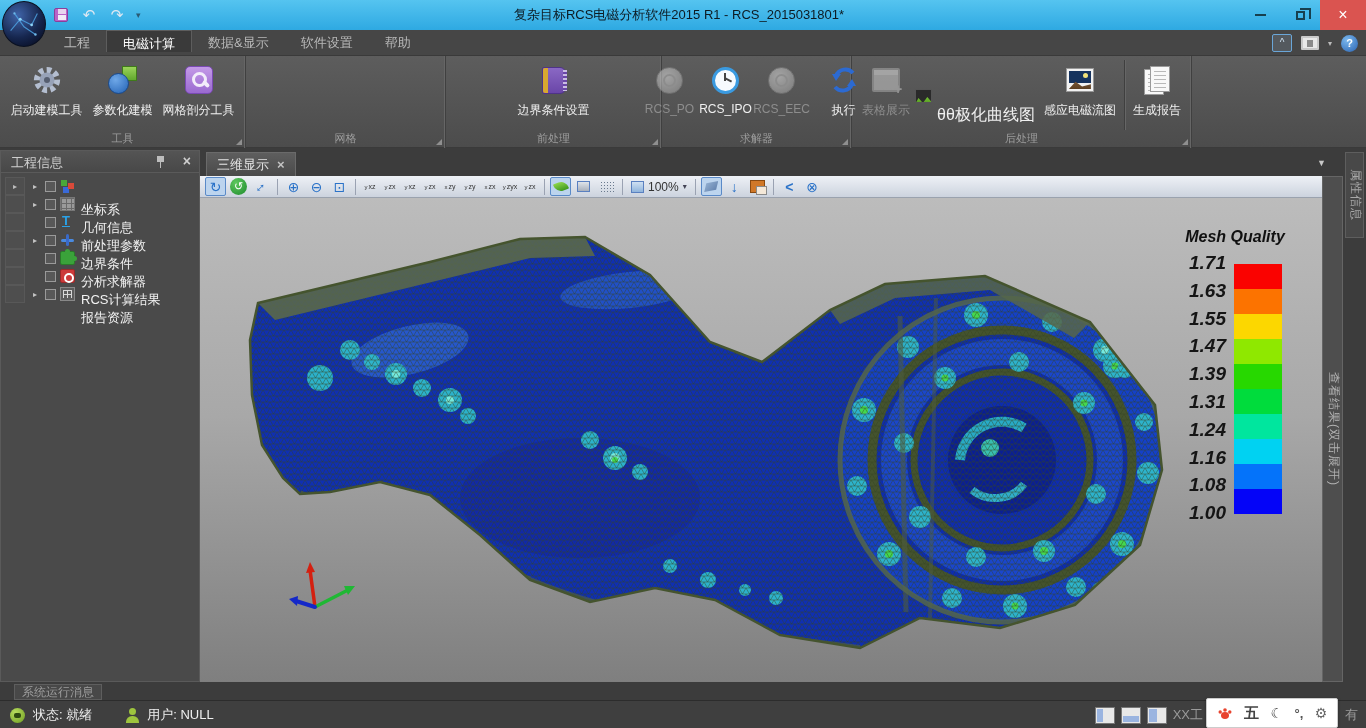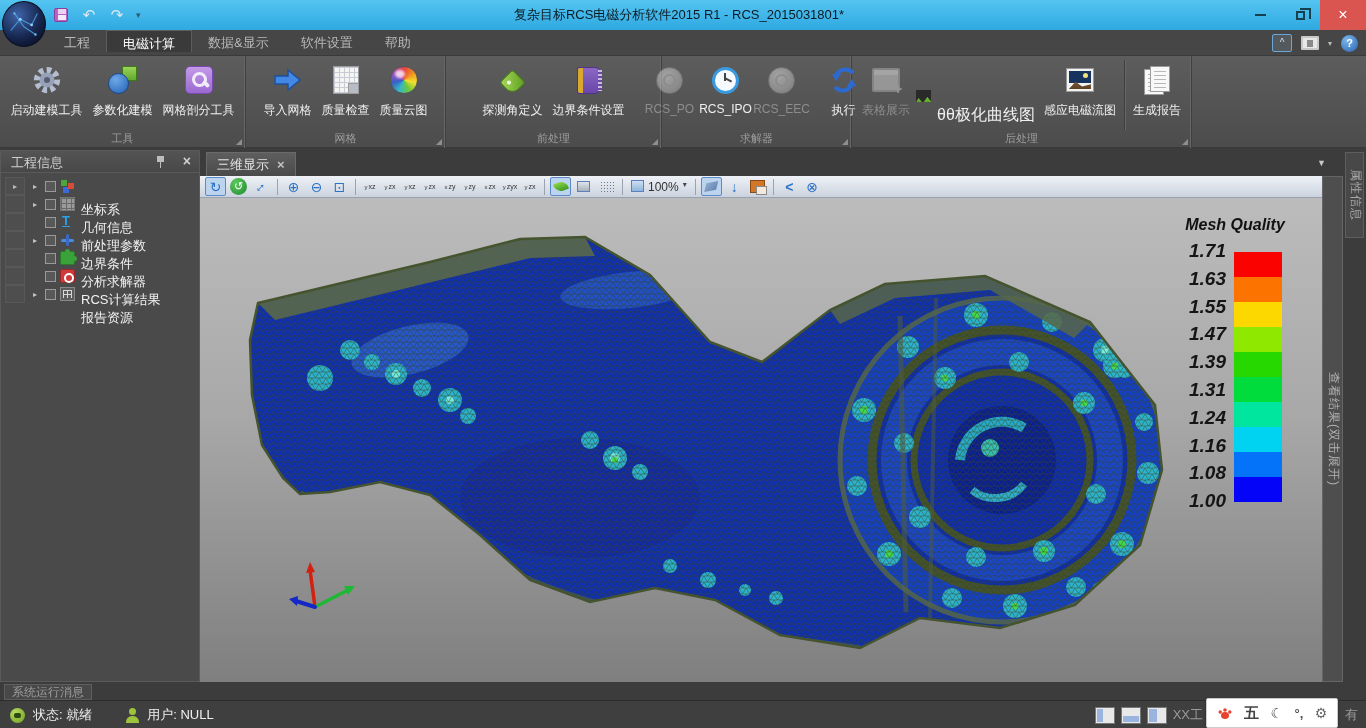--- a/index.html
+++ b/index.html
@@ -146,21 +146,21 @@
   .boundary-conditions-icon::after { content:""; position:absolute; left:6px; top:1px; width:3px; height:12px; background:#3a6ac8; border-radius:2px; }
   .solver-icon { background:#3aa23a; border-radius:2px; border:1px solid #2a7a2a; }
   .solver-icon::before { content:""; position:absolute; left:4px; top:-3px; width:5px; height:5px; border-radius:50%; background:#3aa23a; }
   .solver-icon::after { content:""; position:absolute; right:-3px; top:4px; width:5px; height:5px; border-radius:50%; background:#3aa23a; }
   .rcs-results-icon { background:#cc3a3a; border-radius:2px; border:1px solid #992a2a; }
   .rcs-results-icon::before { content:""; position:absolute; left:3px; top:3px; width:6px; height:6px; border:2px solid #fff; border-radius:50%; }
   .report-resources-icon { background:#5c5c5c; border:1px solid #888; }
   .report-resources-icon::before { content:""; position:absolute; left:2px; top:2px; right:2px; bottom:2px;
        background-image:linear-gradient(#d8d8d8 1px,transparent 1px),linear-gradient(90deg,#d8d8d8 1px,transparent 1px); background-size:4px 4px; }
 
-  .sysmsg-tab { position:absolute; left:4px; top:536px; width:88px; height:16px; border:1px solid #5e5e5e;
+  .sysmsg-tab { position:absolute; left:14px; top:536px; width:88px; height:16px; border:1px solid #5e5e5e;
                 background:#484848; color:#9d9d9d; font-size:12px; text-align:center; line-height:14px; }
 
   
   .vp-tabrow { position:absolute; left:200px; top:0; width:1166px; height:28px; background:#3c3c3c; }
   .vp-tab { position:absolute; left:6px; top:4px; height:24px; padding:0 10px; background:linear-gradient(#5e5e5e,#4a4a4a);
             border:1px solid #6a6a6a; border-bottom:none; color:#e4e4e4; font-size:13px; line-height:22px; display:flex; gap:8px; align-items:center; }
   .vp-tab .x { color:#c4c4c4; font-weight:bold; font-size:13px; }
   .vp-tab-dd { position:absolute; right:40px; top:10px; font-size:9px; color:#c8c8c8; }
 
   
@@ -169,35 +169,35 @@
   .tb { width:21px; height:19px; margin:0 1px; display:flex; align-items:center; justify-content:center;
         font-size:14px; color:#2a72c8; border:1px solid transparent; border-radius:2px; flex:none; }
   .tb.sel { background:#bcd4ee; border-color:#5a8ac8; }
   .tb-sep { width:1px; height:16px; background:#9aa2b2; margin:0 4px; flex:none; }
   .tb-green { width:17px; height:17px; border-radius:50%; background:radial-gradient(circle at 35% 30%,#5ec85e,#1e8a2e); color:#fff; font-size:11px; line-height:17px; text-align:center; }
   .tb-view { width:20px; height:19px; font-size:7px; color:#333; display:flex; align-items:center; justify-content:center; flex:none; border:1px solid transparent; }
   .tb-view sup { font-size:6px; margin-right:1px; }
   .tb-leaf { width:14px; height:9px; background:linear-gradient(#8cd44a,#3f9a1e); border-radius:1px 8px 1px 8px; transform:rotate(-20deg); }
   .tb-square { width:13px; height:11px; background:linear-gradient(#dfe4ea,#a8b0bc); border:1px solid #5a80c0; }
   .tb-grid { width:14px; height:12px; background-image:radial-gradient(#6a7a8e 0.8px,transparent 1px); background-size:3px 3px; }
-  .tb-zoombox { display:flex; align-items:flex-start; gap:4px; padding:0 4px; flex:none; }
+  .tb-zoombox { display:flex; align-items:center; gap:4px; padding:0 4px; flex:none; }
   .tb-zoombox .bx { width:13px; height:12px; background:linear-gradient(#cfe0f2,#8fb4dc); border:1px solid #5a80c0; }
   .tb-zoombox .zl { font-size:12px; color:#333; }
   .tb-zoombox .dd { font-size:8px; color:#445; }
   .tb-surface { width:14px; height:11px; background:linear-gradient(135deg,#9cb8d8,#5a7aa8); clip-path:polygon(0 100%,15% 20%,100% 0,85% 80%); }
   .tb-layers { width:15px; height:13px; background:#d07828; border:1px solid #8a4a10; position:relative; }
   .tb-layers::after { content:""; position:absolute; right:-3px; bottom:-3px; width:9px; height:7px; background:#f4e8d8; border:1px solid #8a8a8a; }
 
   
   .vp-canvas { position:absolute; left:200px; top:50px; width:1122px; height:484px;
                background:linear-gradient(180deg,#bcbcbc 0%,#a8a8a8 45%,#7f7f7f 100%); overflow:hidden; }
   .vp-canvas svg.model { position:absolute; left:0; top:0; }
 
   
-  .legend { position:absolute; right:20px; top:18px; width:120px; }
+  .legend { position:absolute; right:20px; top:30px; width:120px; }
   .legend-title { font-size:16px; font-weight:bold; font-style:italic; color:#111; text-align:center; white-space:nowrap; margin-left:-14px; }
   .legend-rows { position:absolute; left:-14px; top:24px; width:58px; height:262px; }
   .legend-val { position:absolute; right:0; width:58px; text-align:right; font-size:19px; font-weight:bold; font-style:italic; color:#151515; line-height:22px; }
   .legend-bar { position:absolute; left:52px; top:36px; width:48px; height:250px; }
   .legend-band { width:48px; height:25px; }
 
   
   .right-bar { position:absolute; left:1322px; top:28px; width:21px; height:506px; background:#4e4e4e;
                border:1px solid #656565; }
   .right-bar .vtxt { position:absolute; left:50%; top:50%; transform:translate(-50%,-50%) rotate(90deg);
@@ -308,54 +308,26 @@
               <span class="ic-meshtool"></span>
             </span>
           <span class="rlb">网格剖分工具</span>
         </div>
       </div>
       <div class="rg-label">工具</div>
       <span class="rg-corner"></span>
     </div>
 
     <div class="rgroup" style="left:246px;width:200px">
-      <div class="rg-body">
-        <div class="rbtn">
-          <span class="ric ic-arrow">
-            <svg width="30" height="26" viewBox="0 0 30 26">
-                <polygon points="2,9 15,9 15,3 27,13 15,23 15,17 2,17" fill="#4388e4" stroke="#1c4f9e" stroke-width="1.4"></polygon>
-              </svg>
-          </span>
-          <span class="rlb">导入网格</span>
-        </div>
-        <div class="rbtn">
-          <span class="ric">
-              <span class="ic-sheet"></span>
-            </span>
-          <span class="rlb">质量检查</span>
-        </div>
-        <div class="rbtn">
-          <span class="ric">
-              <span class="ic-cloudball"></span>
-            </span>
-          <span class="rlb">质量云图</span>
-        </div>
-      </div>
       <div class="rg-label">网格</div>
       <span class="rg-corner"></span>
     </div>
 
     <div class="rgroup" style="left:446px;width:216px">
       <div class="rg-body">
-        <div class="rbtn">
-          <span class="ric">
-              <span class="ic-tag"></span>
-            </span>
-          <span class="rlb">探测角定义</span>
-        </div>
         <div class="rbtn">
           <span class="ric">
               <span class="ic-book"></span>
             </span>
           <span class="rlb">边界条件设置</span>
         </div>
       </div>
       <div class="rg-label">前处理</div>
       <span class="rg-corner"></span>
     </div>

